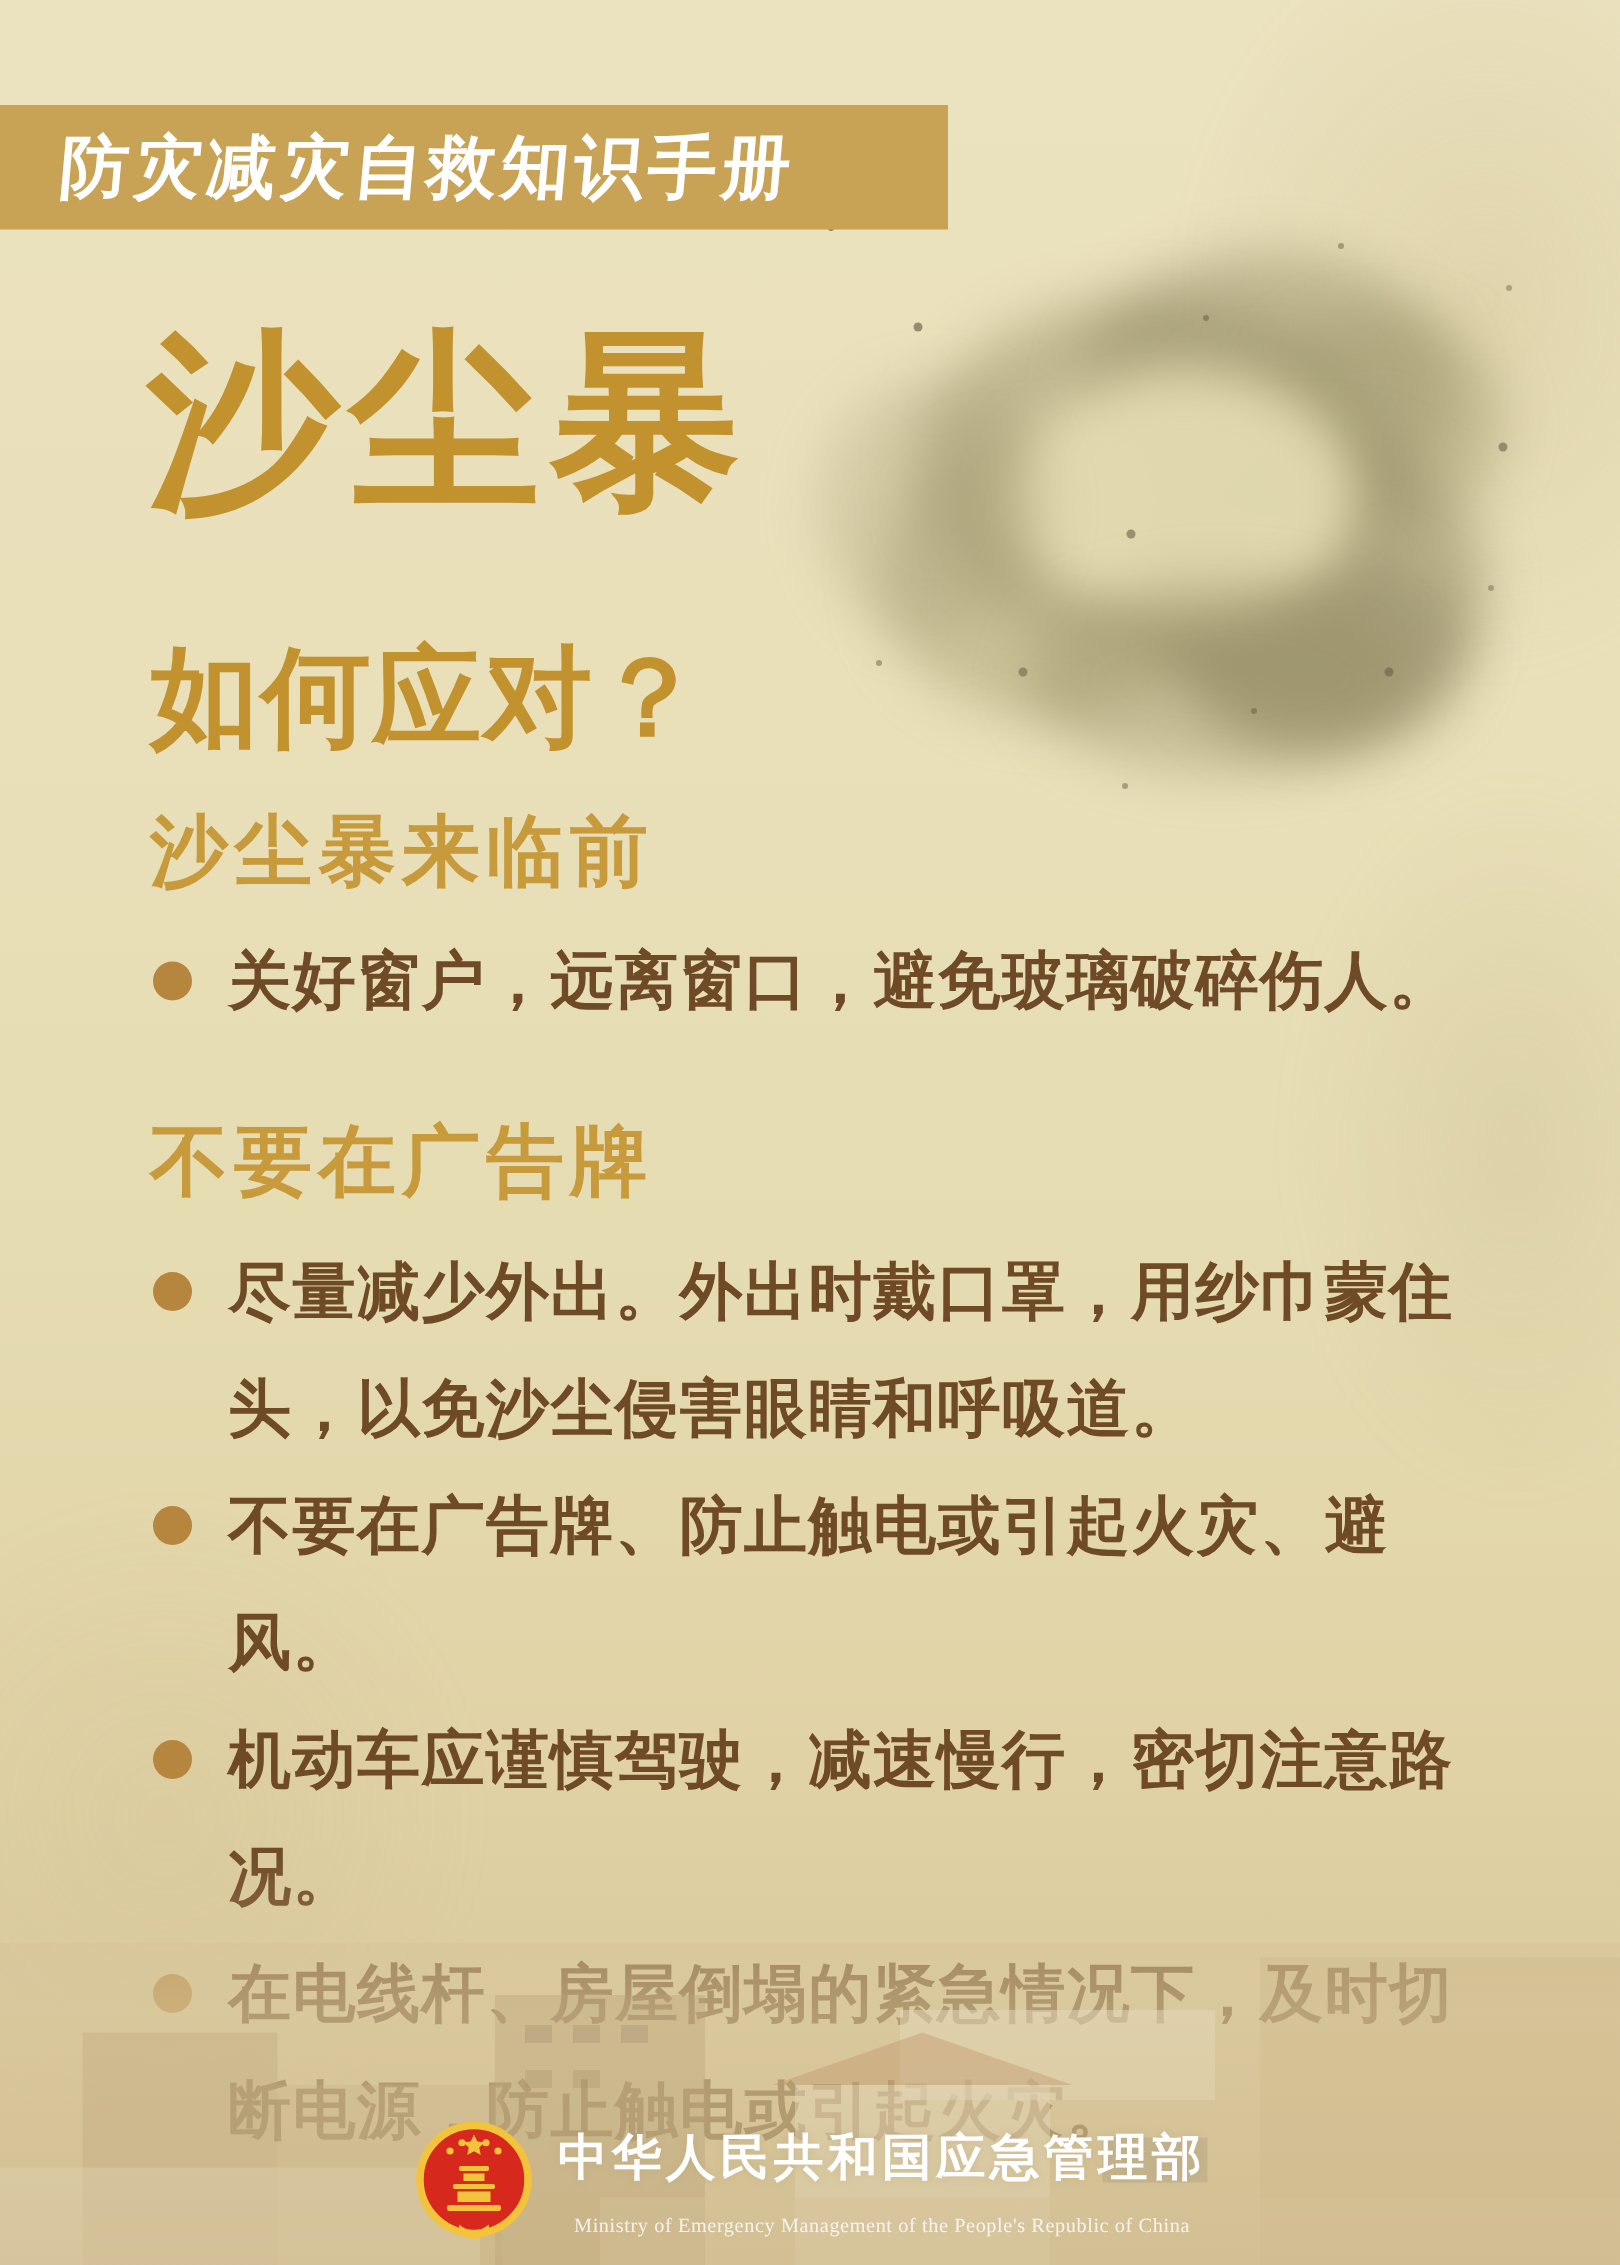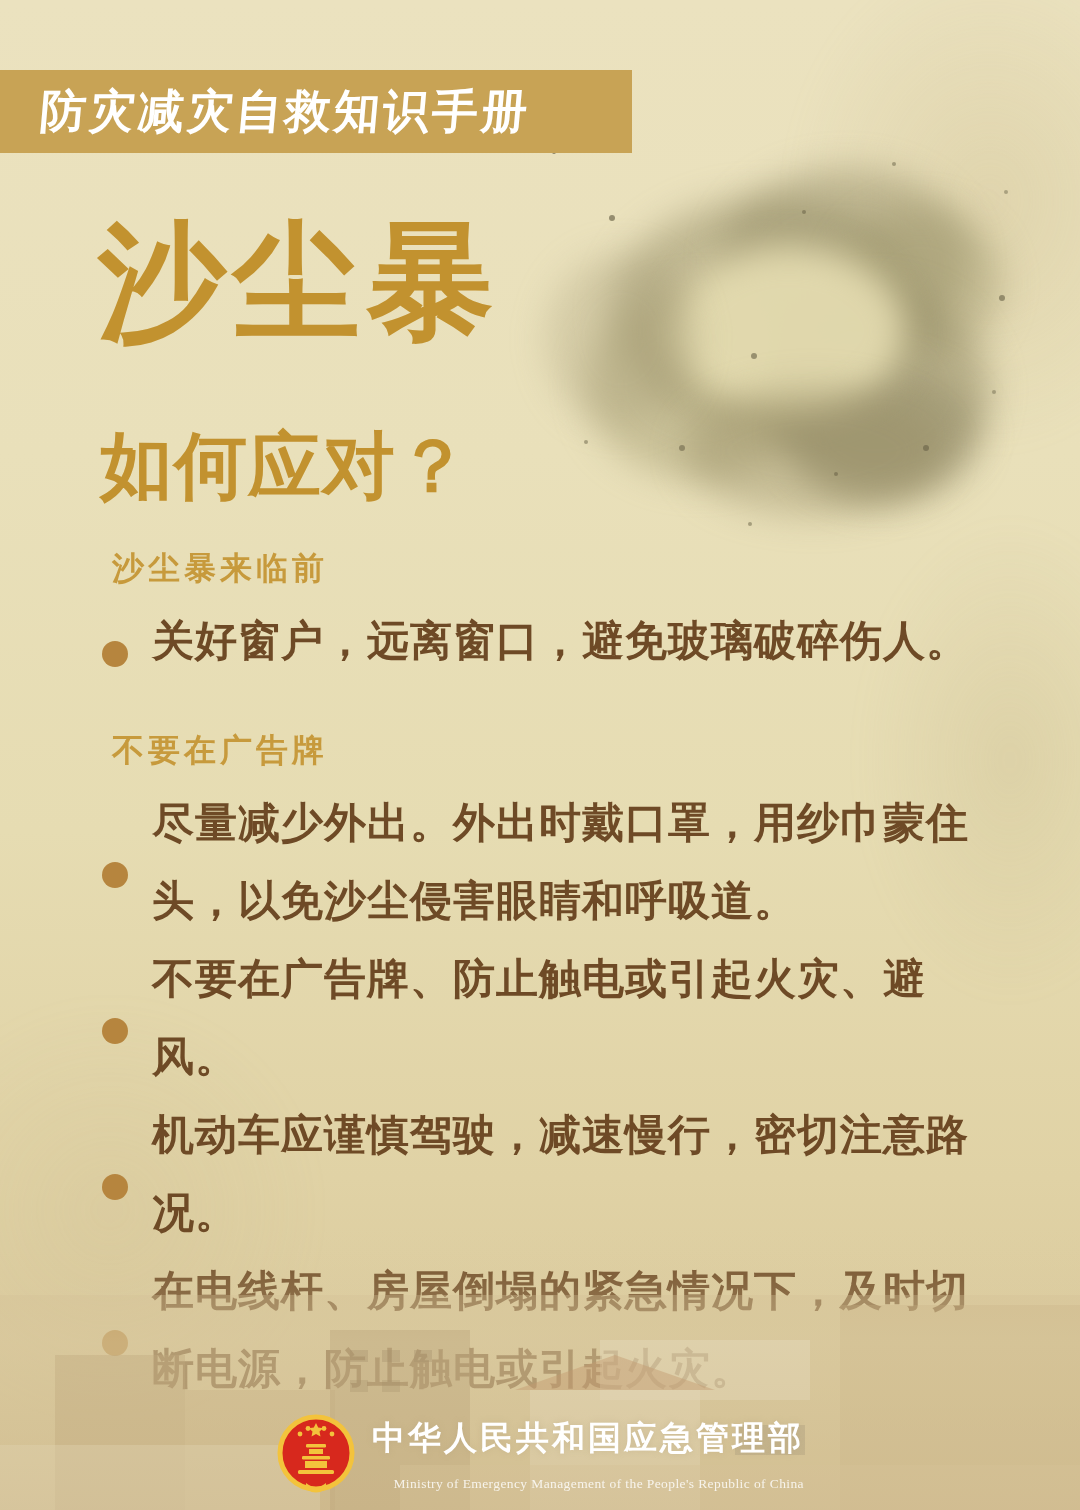--- a/index.html
+++ b/index.html
@@ -59,41 +59,41 @@
     letter-spacing:3px; transform:skewX(-5deg); white-space:nowrap; }
 
   
   .title-main { position:absolute; left:98px; top:212px; font-size:128px; line-height:1.1;
     font-weight:900; color:#c2922f; letter-spacing:6px; }
   .title-sub  { position:absolute; left:100px; top:382px; font-size:73px; line-height:1.1;
     font-weight:900; color:#c2922f; letter-spacing:1px;margin-top:44px; }
 
   
   .content { position:absolute; left:100px; top:536px; width:892px; }
-  .section-heading { margin:12px; font-size:32px; font-weight:800;
+  .section-heading { margin:0; font-size:52px; font-weight:800;
     color:#c79a3c; letter-spacing:4px; line-height:1.25; }
   .section + .section { margin-top:50px; }
   .bullet-list { list-style:none; margin:14px 0 0 0; padding:0; }
-  .bullet-item { display:flex; align-items:center;
+  .bullet-item { display:flex; align-items:flex-start;
     font-size:42px; font-weight:700; color:#6e4a26; line-height:78px; }
   .bullet-dot { flex:0 0 auto; width:26px; height:26px; border-radius:50%;
     background:#b6853e; margin:26px 24px 0 2px; }
   .bullet-text { flex:1 1 auto; letter-spacing:1px; }
 
   
   .cityscape { position:absolute; left:0; bottom:0; width:1080px; height:215px; }
   .dust-overlay { position:absolute; left:0; bottom:0; width:100%; height:280px;
     background:linear-gradient(180deg, rgba(230,220,178,0) 0%,
       rgba(219,203,160,0.45) 40%, rgba(209,189,144,0.55) 100%); }
 
   
   .footer { position:absolute; left:0; right:0; bottom:6px; height:96px;
     display:flex; align-items:center; justify-content:center; gap:16px; }
   .emblem { width:80px; height:86px; flex:0 0 auto; }
-  .footer-text { display:flex; flex-direction:column; align-items:flex-end; }
+  .footer-text { display:flex; flex-direction:column; align-items:center; }
   .org-cn { color:#ffffff; font-size:33px; font-weight:800; letter-spacing:3px;
     line-height:1.1; text-shadow:0 0 6px rgba(180,160,120,0.4); }
   .org-en { color:rgba(255,255,255,0.82); font-size:13.5px; margin-top:20px;
     font-family:"Liberation Serif","DejaVu Serif",serif; letter-spacing:0.4px; }
 </style>
 </head>
 <body>
 
 <div class="poster">
 

